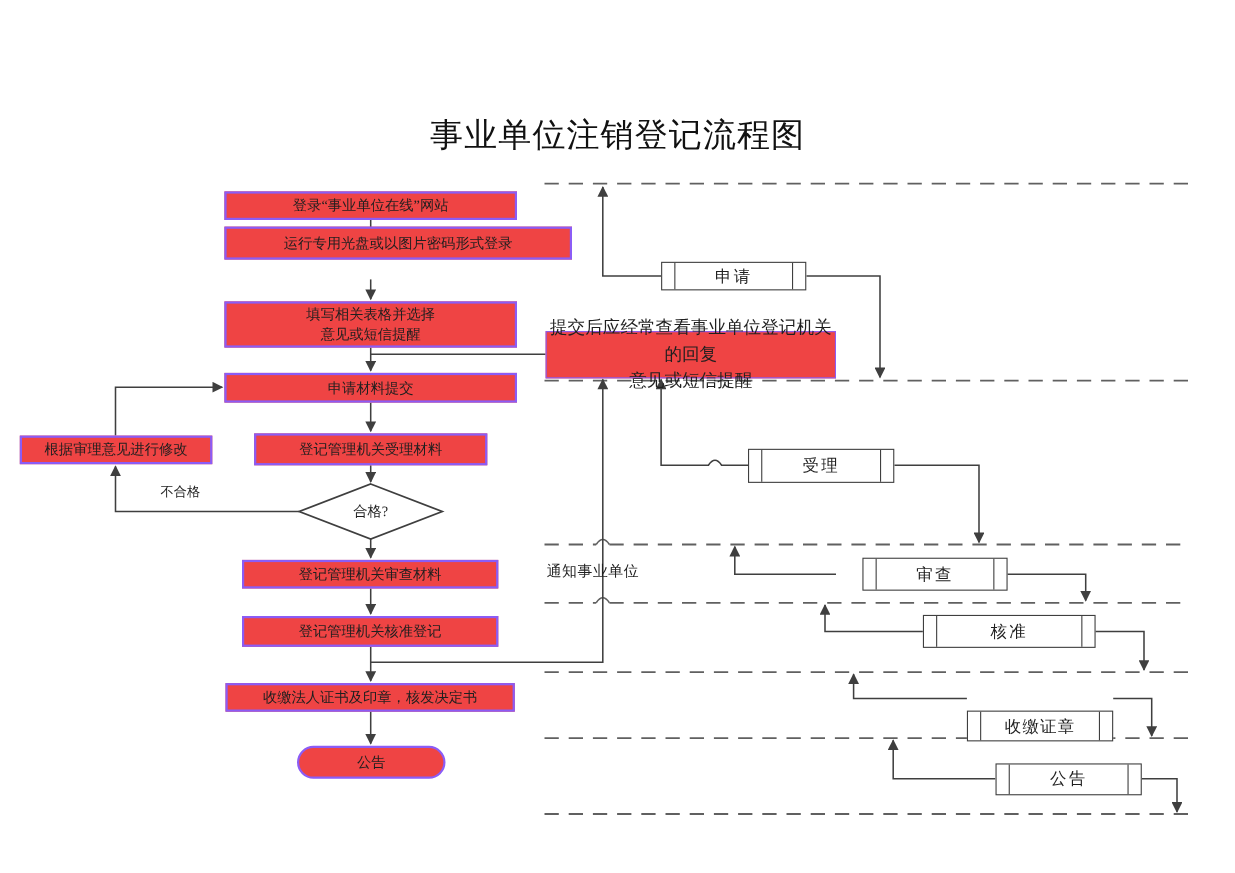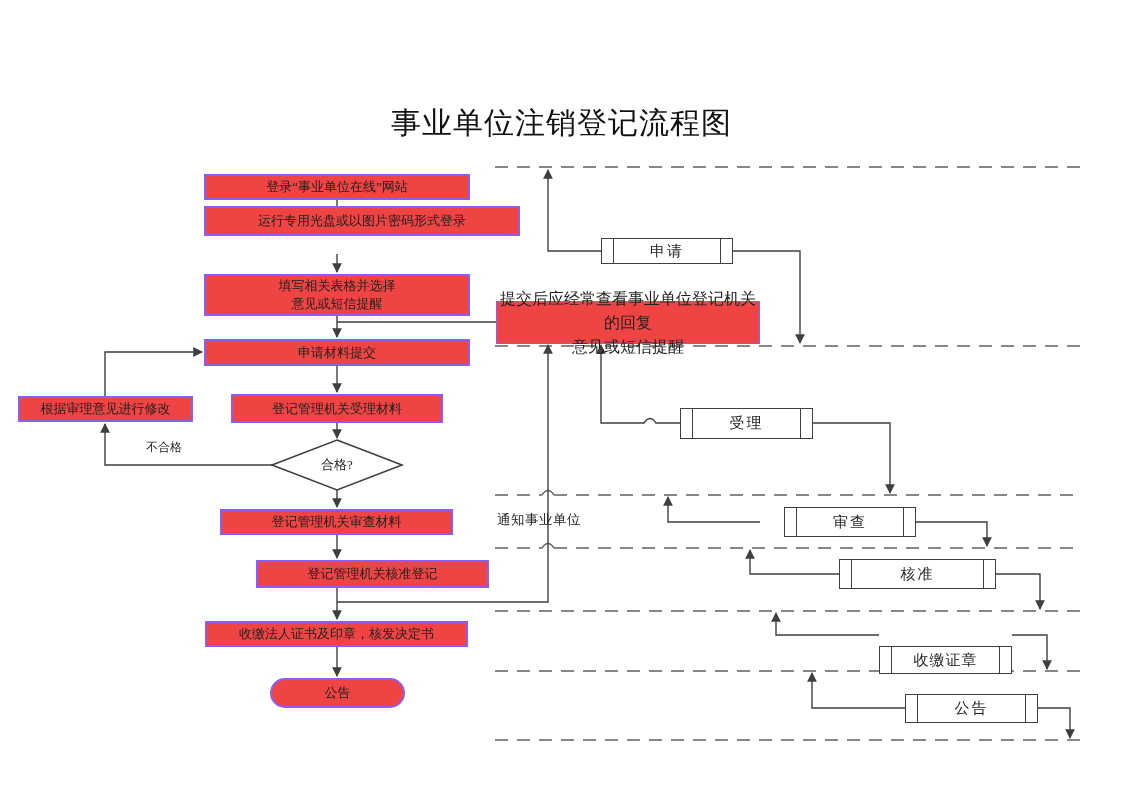--- a/index.html
+++ b/index.html
@@ -16,21 +16,21 @@
     position:absolute;box-sizing:border-box;background:#ef4444;border:2px solid #8b5cf6;
     display:flex;align-items:center;justify-content:center;text-align:center;
     font-size:13px;line-height:1.35;
   }
   .b-login  {left:204px;top:174px;width:266px;height:26px;}
   .b-run    {left:204px;top:206px;width:316px;height:30px;}
   .b-fill   {left:204px;top:274px;width:266px;height:42px;flex-direction:column;}
   .b-submit {left:204px;top:339px;width:266px;height:27px;}
   .b-accept {left:231px;top:394px;width:212px;height:29px;}
   .b-review {left:220px;top:509px;width:233px;height:26px;}
-  .b-approve{left:220px;top:560px;width:233px;height:28px;margin-left:36px;}
+  .b-approve{left:220px;top:560px;width:233px;height:28px;}
   .b-collect{left:205px;top:621px;width:263px;height:26px;}
   .b-revise {left:18px; top:396px;width:175px;height:26px;}
   .b-oval   {left:270px;top:678px;width:135px;height:30px;border-radius:15px;}
   .b-note   {left:496px;top:301px;width:264px;height:43px;border-width:1.5px;
              flex-direction:column;font-size:16px;line-height:1.5;}
   .dec-label{position:absolute;left:272px;top:452px;width:130px;height:26px;
              display:flex;align-items:center;justify-content:center;font-size:13px;}
   .capsule{
     position:absolute;box-sizing:border-box;background:#fff;border:1.5px solid #3f3f3f;
     display:flex;align-items:center;justify-content:center;font-size:15px;letter-spacing:2px;

